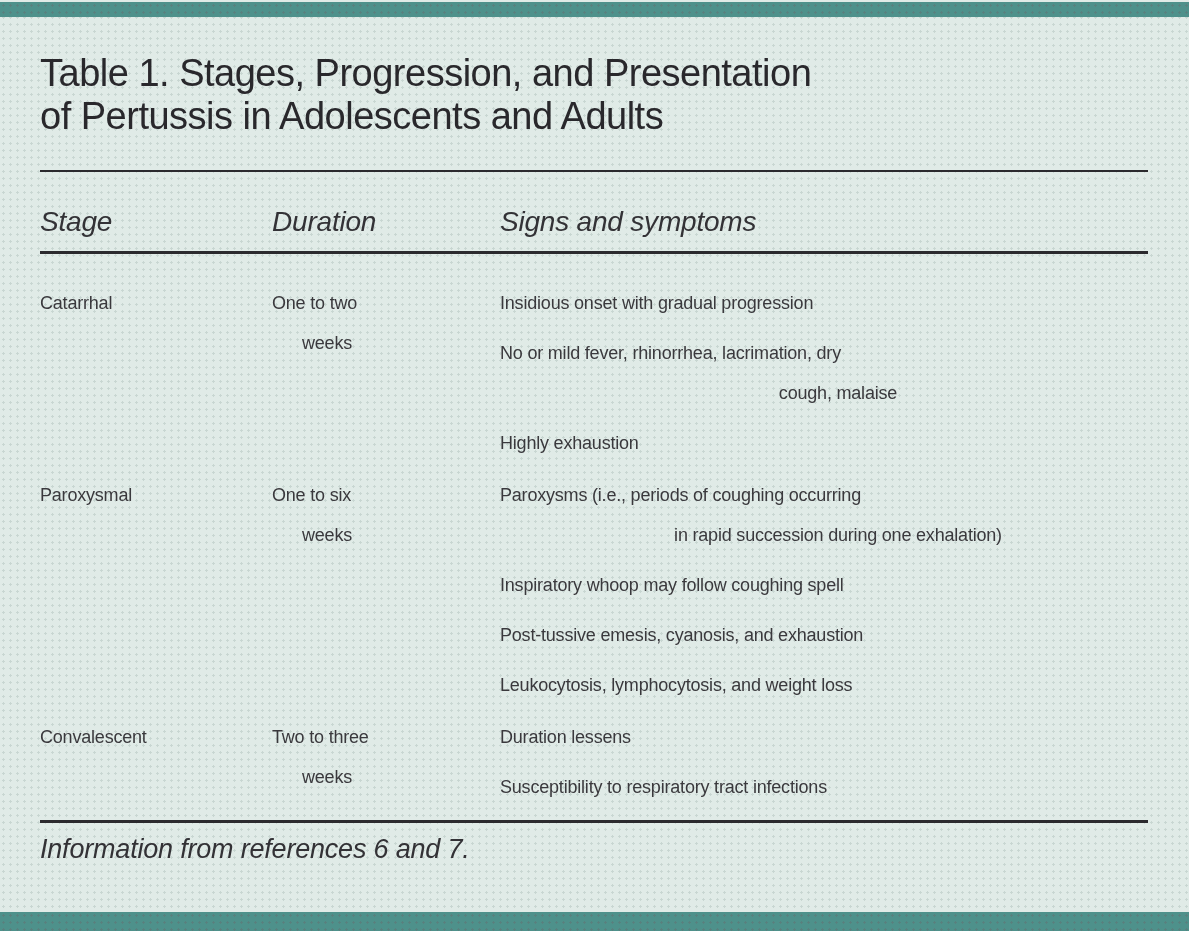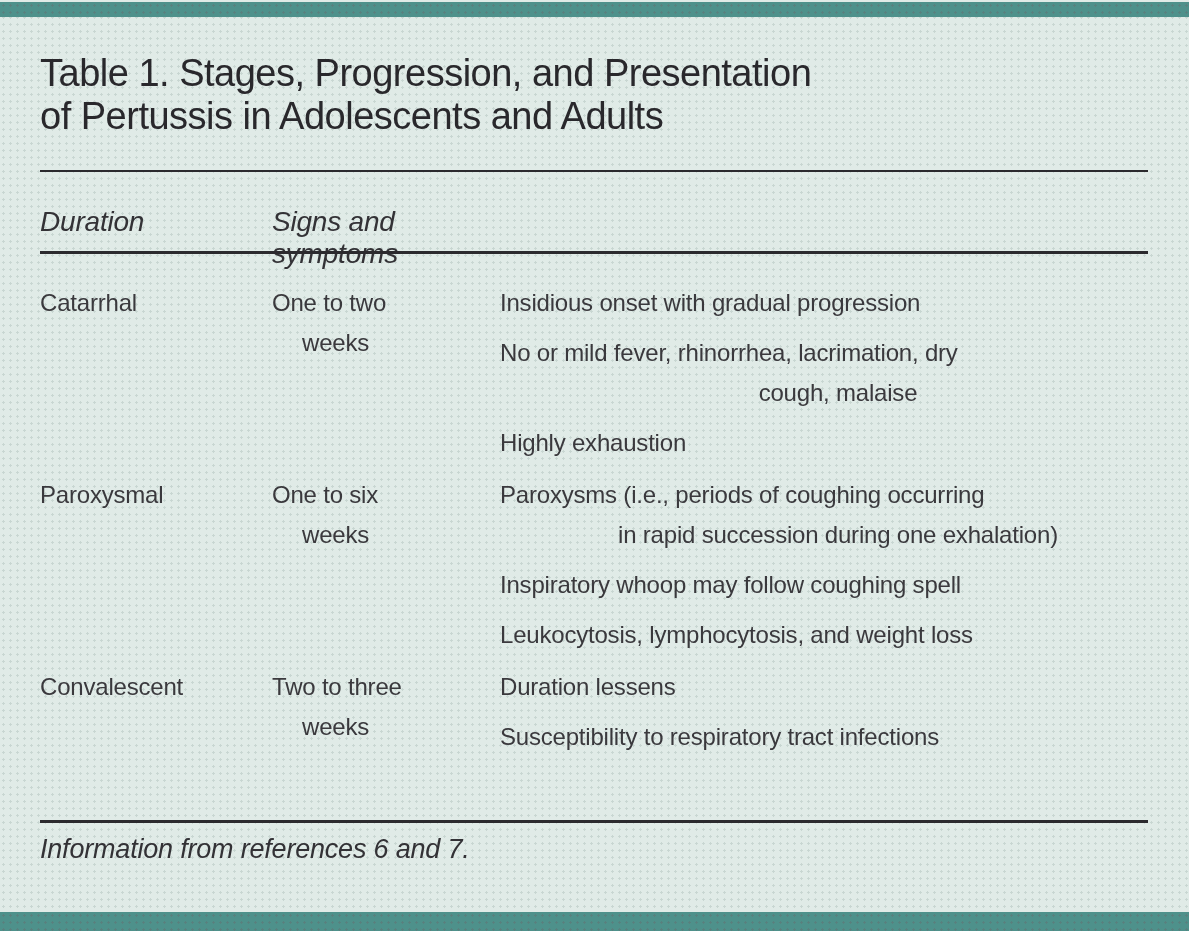--- a/index.html
+++ b/index.html
@@ -57,21 +57,21 @@
     font-style: italic;
     font-size: 28px;
     letter-spacing: -0.2px;
     color: #333236;
   }
   .table-body {
     position: absolute;
     left: 40px;
     top: 283px;
     width: 1108px;
-    font-size: 24px;
+    font-size: 18px;
     line-height: 40px;
     letter-spacing: -0.2px;
     color: #3a393d;
   }
   .row { margin-bottom: 12px; }
   .row:last-child { margin-bottom: 16px; }
   .dline.cont { padding-left: 30px; }
   .sign { margin-bottom: 10px; }
   .sign:last-child { margin-bottom: 0; }
   .sline.cont { padding-left: 28px; text-align: center; }
@@ -93,20 +93,21 @@
   <div class="accent-bar top"></div>
 
   <div class="title">
       <div class="title-line">Table 1. Stages, Progression, and Presentation</div>
       <div class="title-line">of Pertussis in Adolescents and Adults</div>
     </div>
 
   <div class="rule r-top"></div>
 
   <div class="header-row grid3">
+    <div>Stage</div>
     <div>Duration</div>
     <div>Signs and symptoms</div>
   </div>
 
   <div class="rule r-mid"></div>
 
   <div class="table-body">
       <div class="row grid3">
         <div class="cell stage">Catarrhal</div>
         <div class="cell duration">
@@ -134,20 +135,23 @@
         </div>
         <div class="cell signs">
           <div class="sign">
             <div class="sline">Paroxysms (i.e., periods of coughing occurring</div>
             <div class="sline cont">in rapid succession during one exhalation)</div>
           </div>
           <div class="sign">
             <div class="sline">Inspiratory whoop may follow coughing spell</div>
           </div>
           <div class="sign">
+            <div class="sline">Post-tussive emesis, cyanosis, and exhaustion</div>
+          </div>
+          <div class="sign">
             <div class="sline">Leukocytosis, lymphocytosis, and weight loss</div>
           </div>
         </div>
       </div>
       <div class="row grid3">
         <div class="cell stage">Convalescent</div>
         <div class="cell duration">
           <div class="dline">Two to three</div>
           <div class="dline cont">weeks</div>
         </div>

